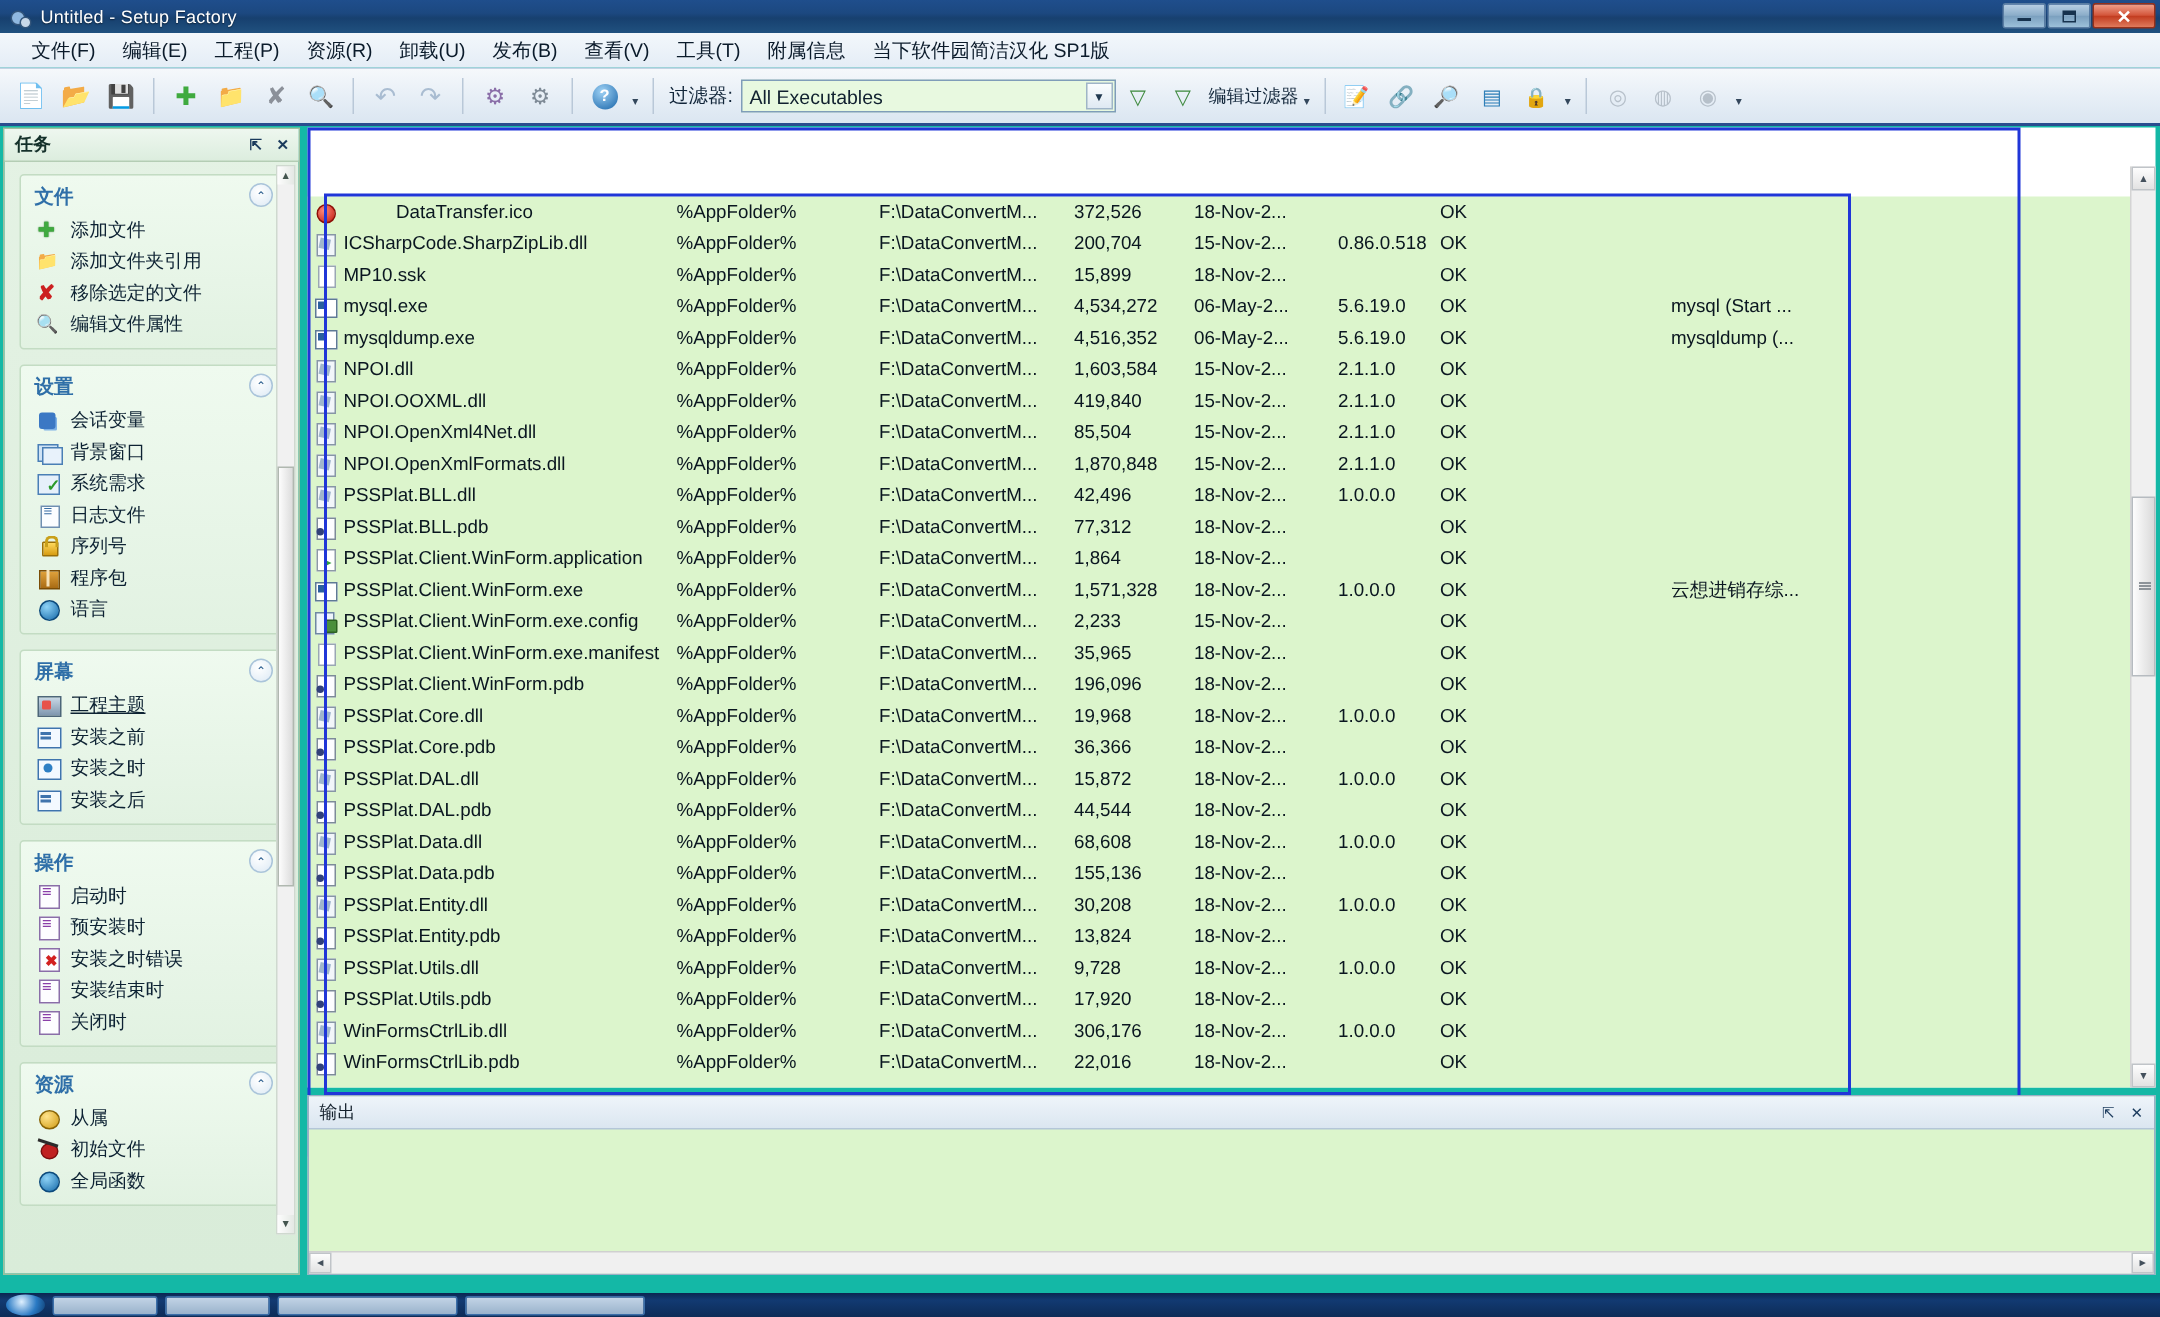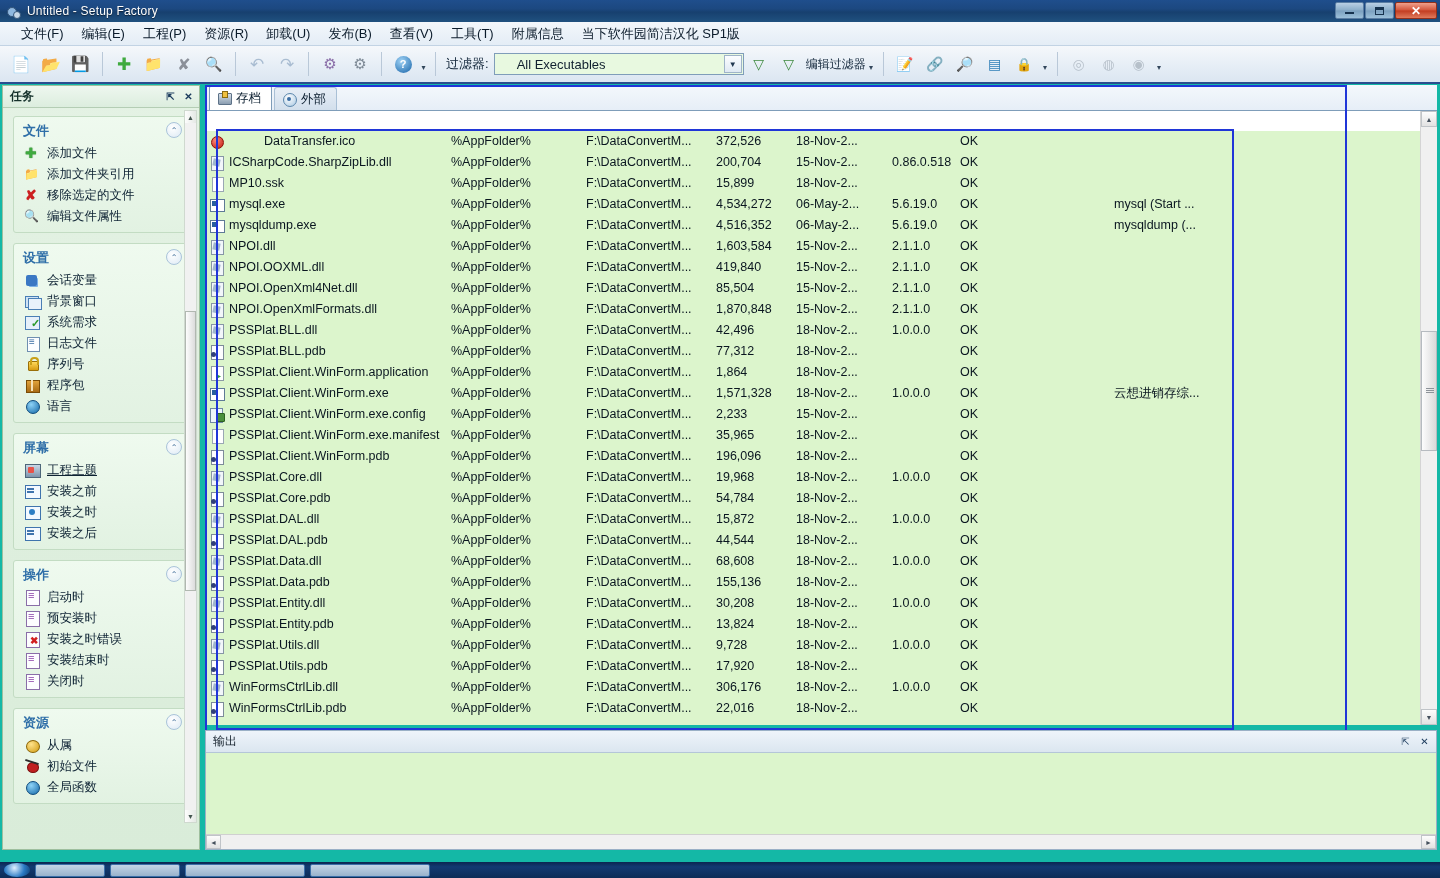--- a/index.html
+++ b/index.html
@@ -84,21 +84,21 @@
   .tb-btn.disabled { opacity:0.45; }
   .tb-caret {
     width:11px; height:26px; display:flex; align-items:flex-end;
     justify-content:center; padding-bottom:5px; color:#33475c; font-size:8px;
   }
   .filter-label { font-size:13px; color:#12263a; margin-left:4px; margin-right:5px; }
   .filter-box {
     width:250px; height:22px;
     background:#e8f9e0; border:1px solid #7f9db9;
     display:flex; align-items:center; position:relative;
-    font-size:13px; color:#10202f; padding-left:22px;
+    font-size:13px; color:#10202f; padding-left:5px;
   }
   .filter-box .drop {
     position:absolute; right:1px; top:1px; width:18px; height:18px;
     background: linear-gradient(to bottom,#fbfdff,#dfe9f3);
     border:1px solid #9fb4c8;
     display:flex; align-items:center; justify-content:center;
     font-size:8px; color:#20384f;
   }
   .tb-text { font-size:12px; color:#12263a; margin-left:2px; }
 
@@ -597,30 +597,20 @@
         </div>
       </div>
     <div class="tp-scroll">
       <div class="arrow up">▲</div>
       <div class="thumb"></div>
       <div class="arrow dn">▼</div>
     </div>
   </div>
 
   <div class="main">
-    <div class="tabstrip">
-      <div class="tab active">
-        <span class="ticon ic-archive"></span>
-        <span>存档</span>
-      </div>
-      <div class="tab">
-        <span class="ticon ic-external"></span>
-        <span>外部</span>
-      </div>
-    </div>
     <div class="listbody" id="list-body">
         <div class="row">
           <div class="cell name" style="width: 240px; gap: 40px;">
             <span class="fico fico-ico"></span>
             <span>DataTransfer.ico</span>
           </div>
           <div class="cell" style="width: 135px;">%AppFolder%</div>
           <div class="cell" style="width: 130px;">F:\DataConvertM...</div>
           <div class="cell" style="width: 80px;">372,526</div>
           <div class="cell" style="width: 96px;">18-Nov-2...</div>
@@ -853,21 +843,21 @@
           <div class="cell" style="width: 94px;"></div>
           <div class="cell" style="width: 180px;"></div>
         </div>
         <div class="row">
           <div class="cell name" style="width: 240px;">
             <span class="fico fico-pdb"></span>
             <span>PSSPlat.Core.pdb</span>
           </div>
           <div class="cell" style="width: 135px;">%AppFolder%</div>
           <div class="cell" style="width: 130px;">F:\DataConvertM...</div>
-          <div class="cell" style="width: 80px;">54,784</div>
+          <div class="cell" style="width: 80px;">36,366</div>
           <div class="cell" style="width: 96px;">18-Nov-2...</div>
           <div class="cell" style="width: 68px;"></div>
           <div class="cell" style="width: 60px;">OK</div>
           <div class="cell" style="width: 94px;"></div>
           <div class="cell" style="width: 180px;"></div>
         </div>
         <div class="row">
           <div class="cell name" style="width: 240px;">
             <span class="fico fico-dll"></span>
             <span>PSSPlat.DAL.dll</span>

